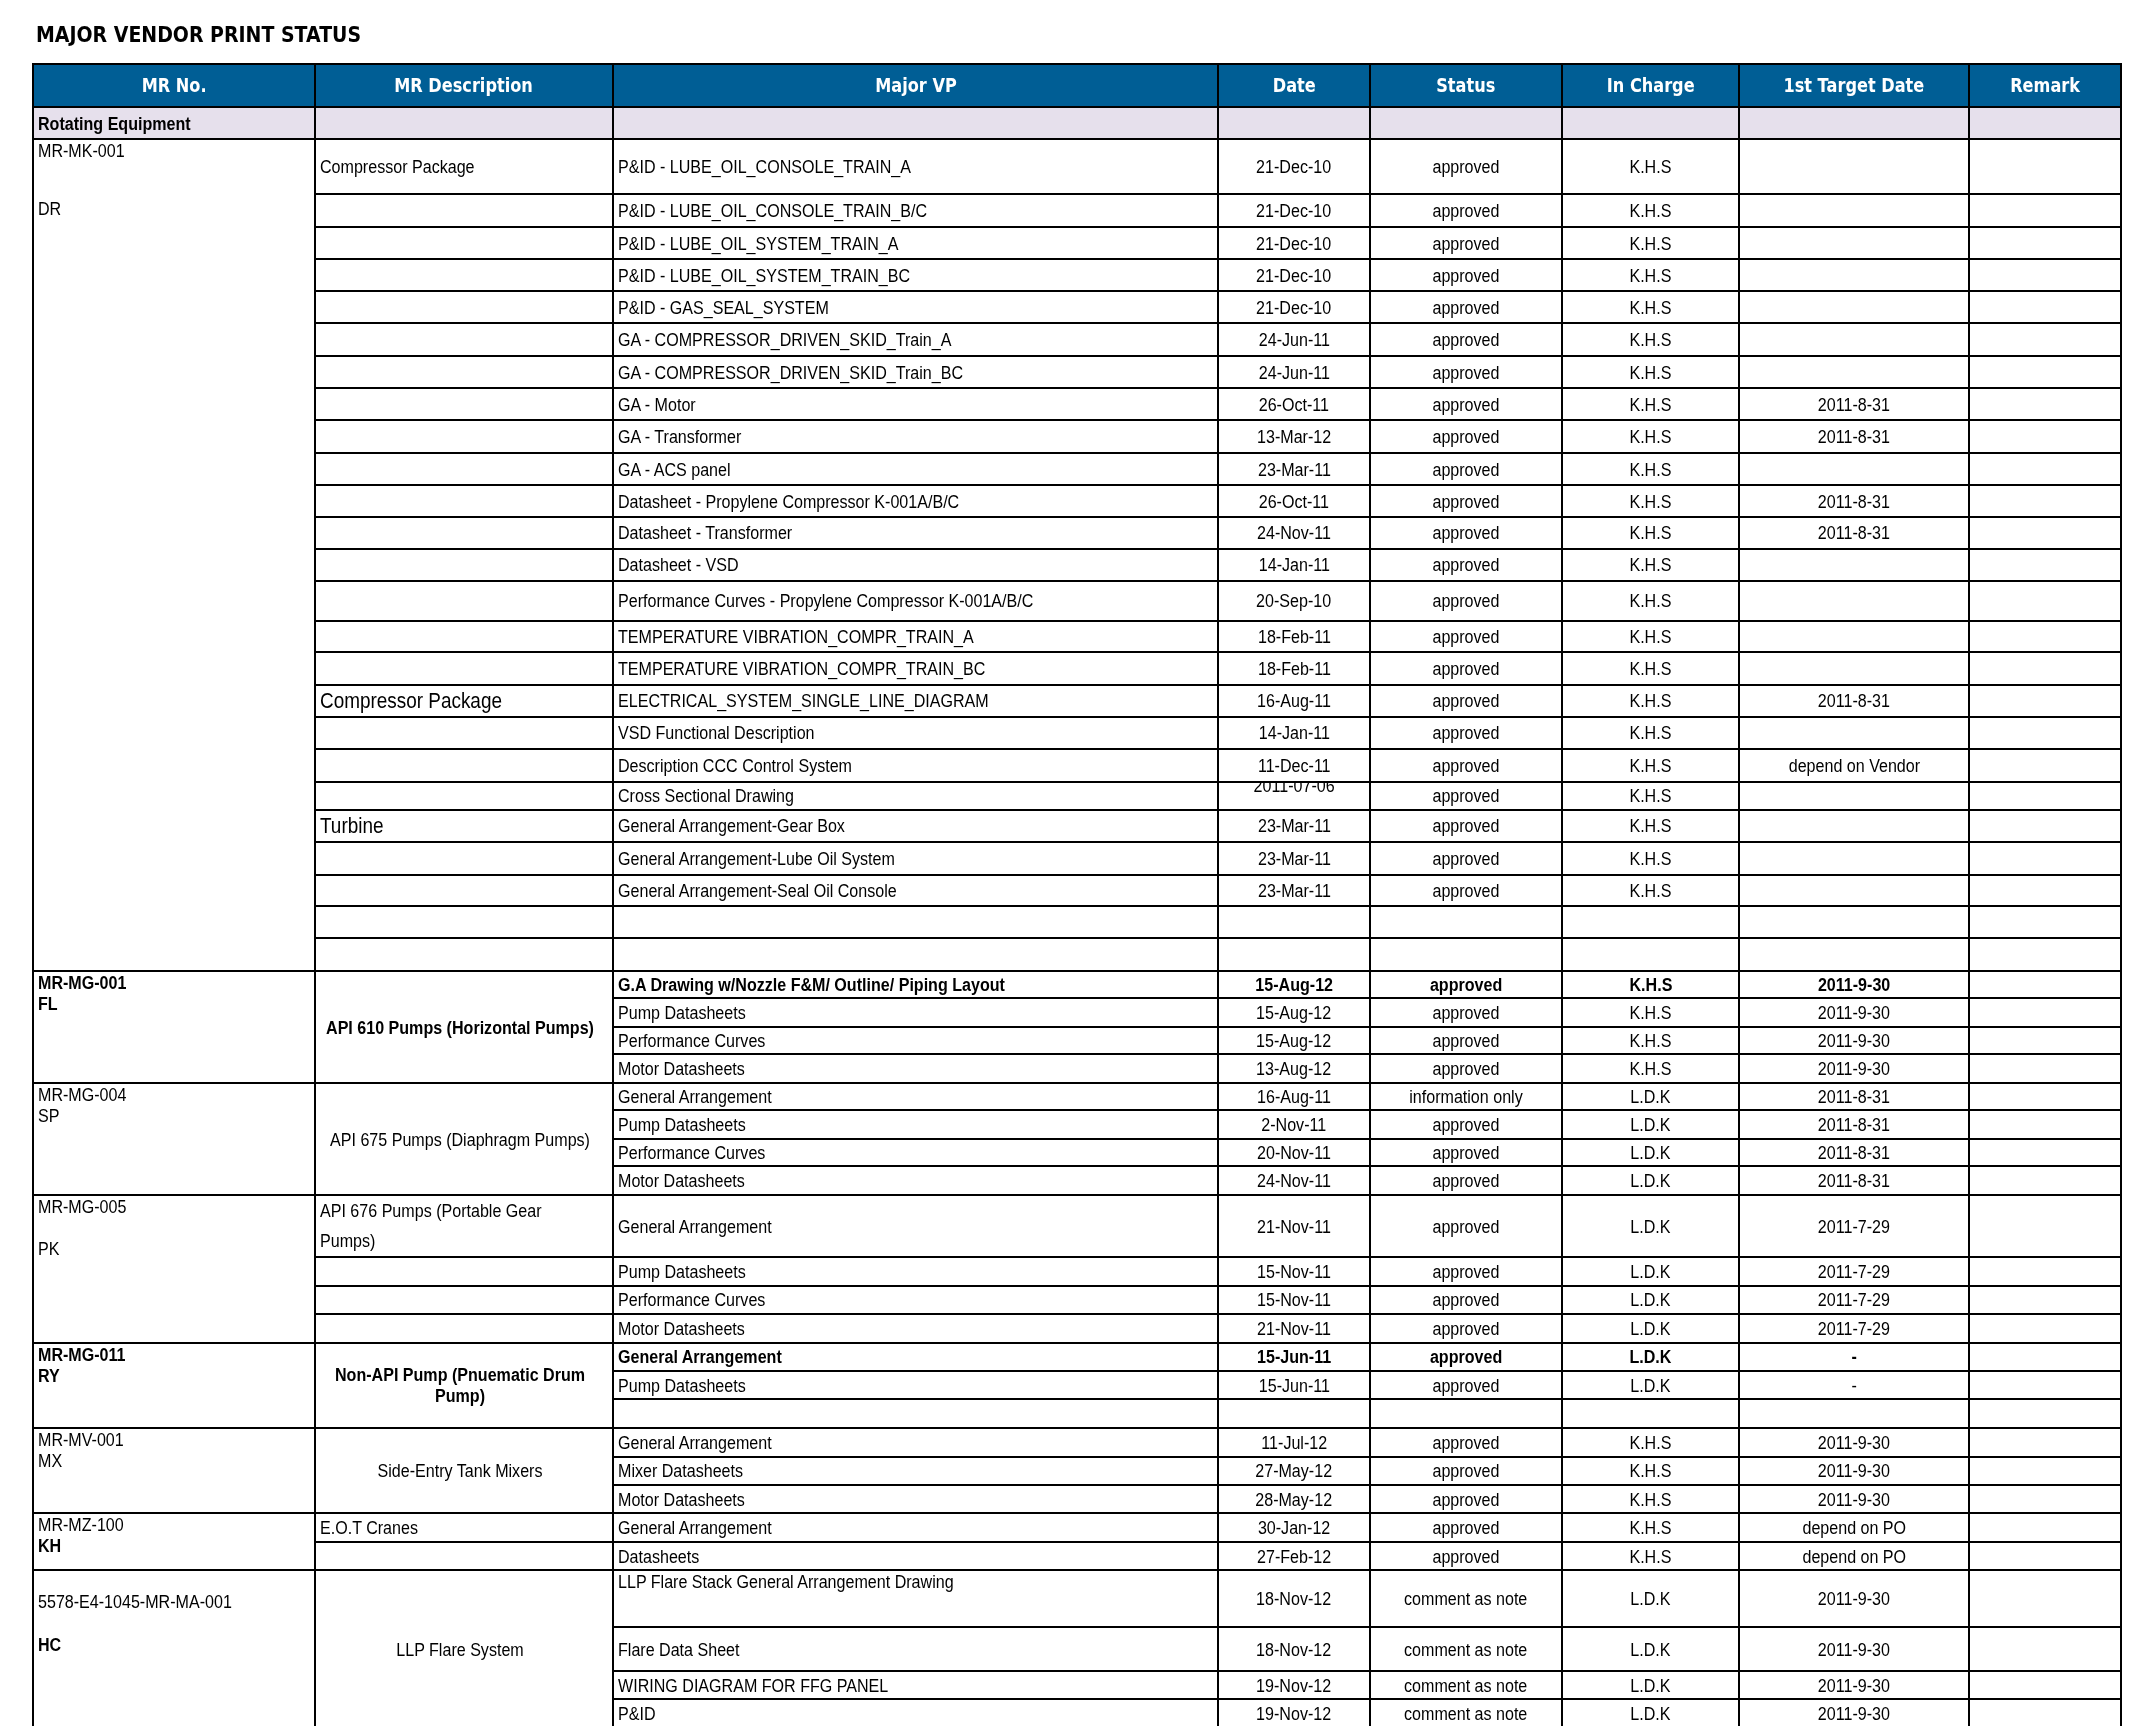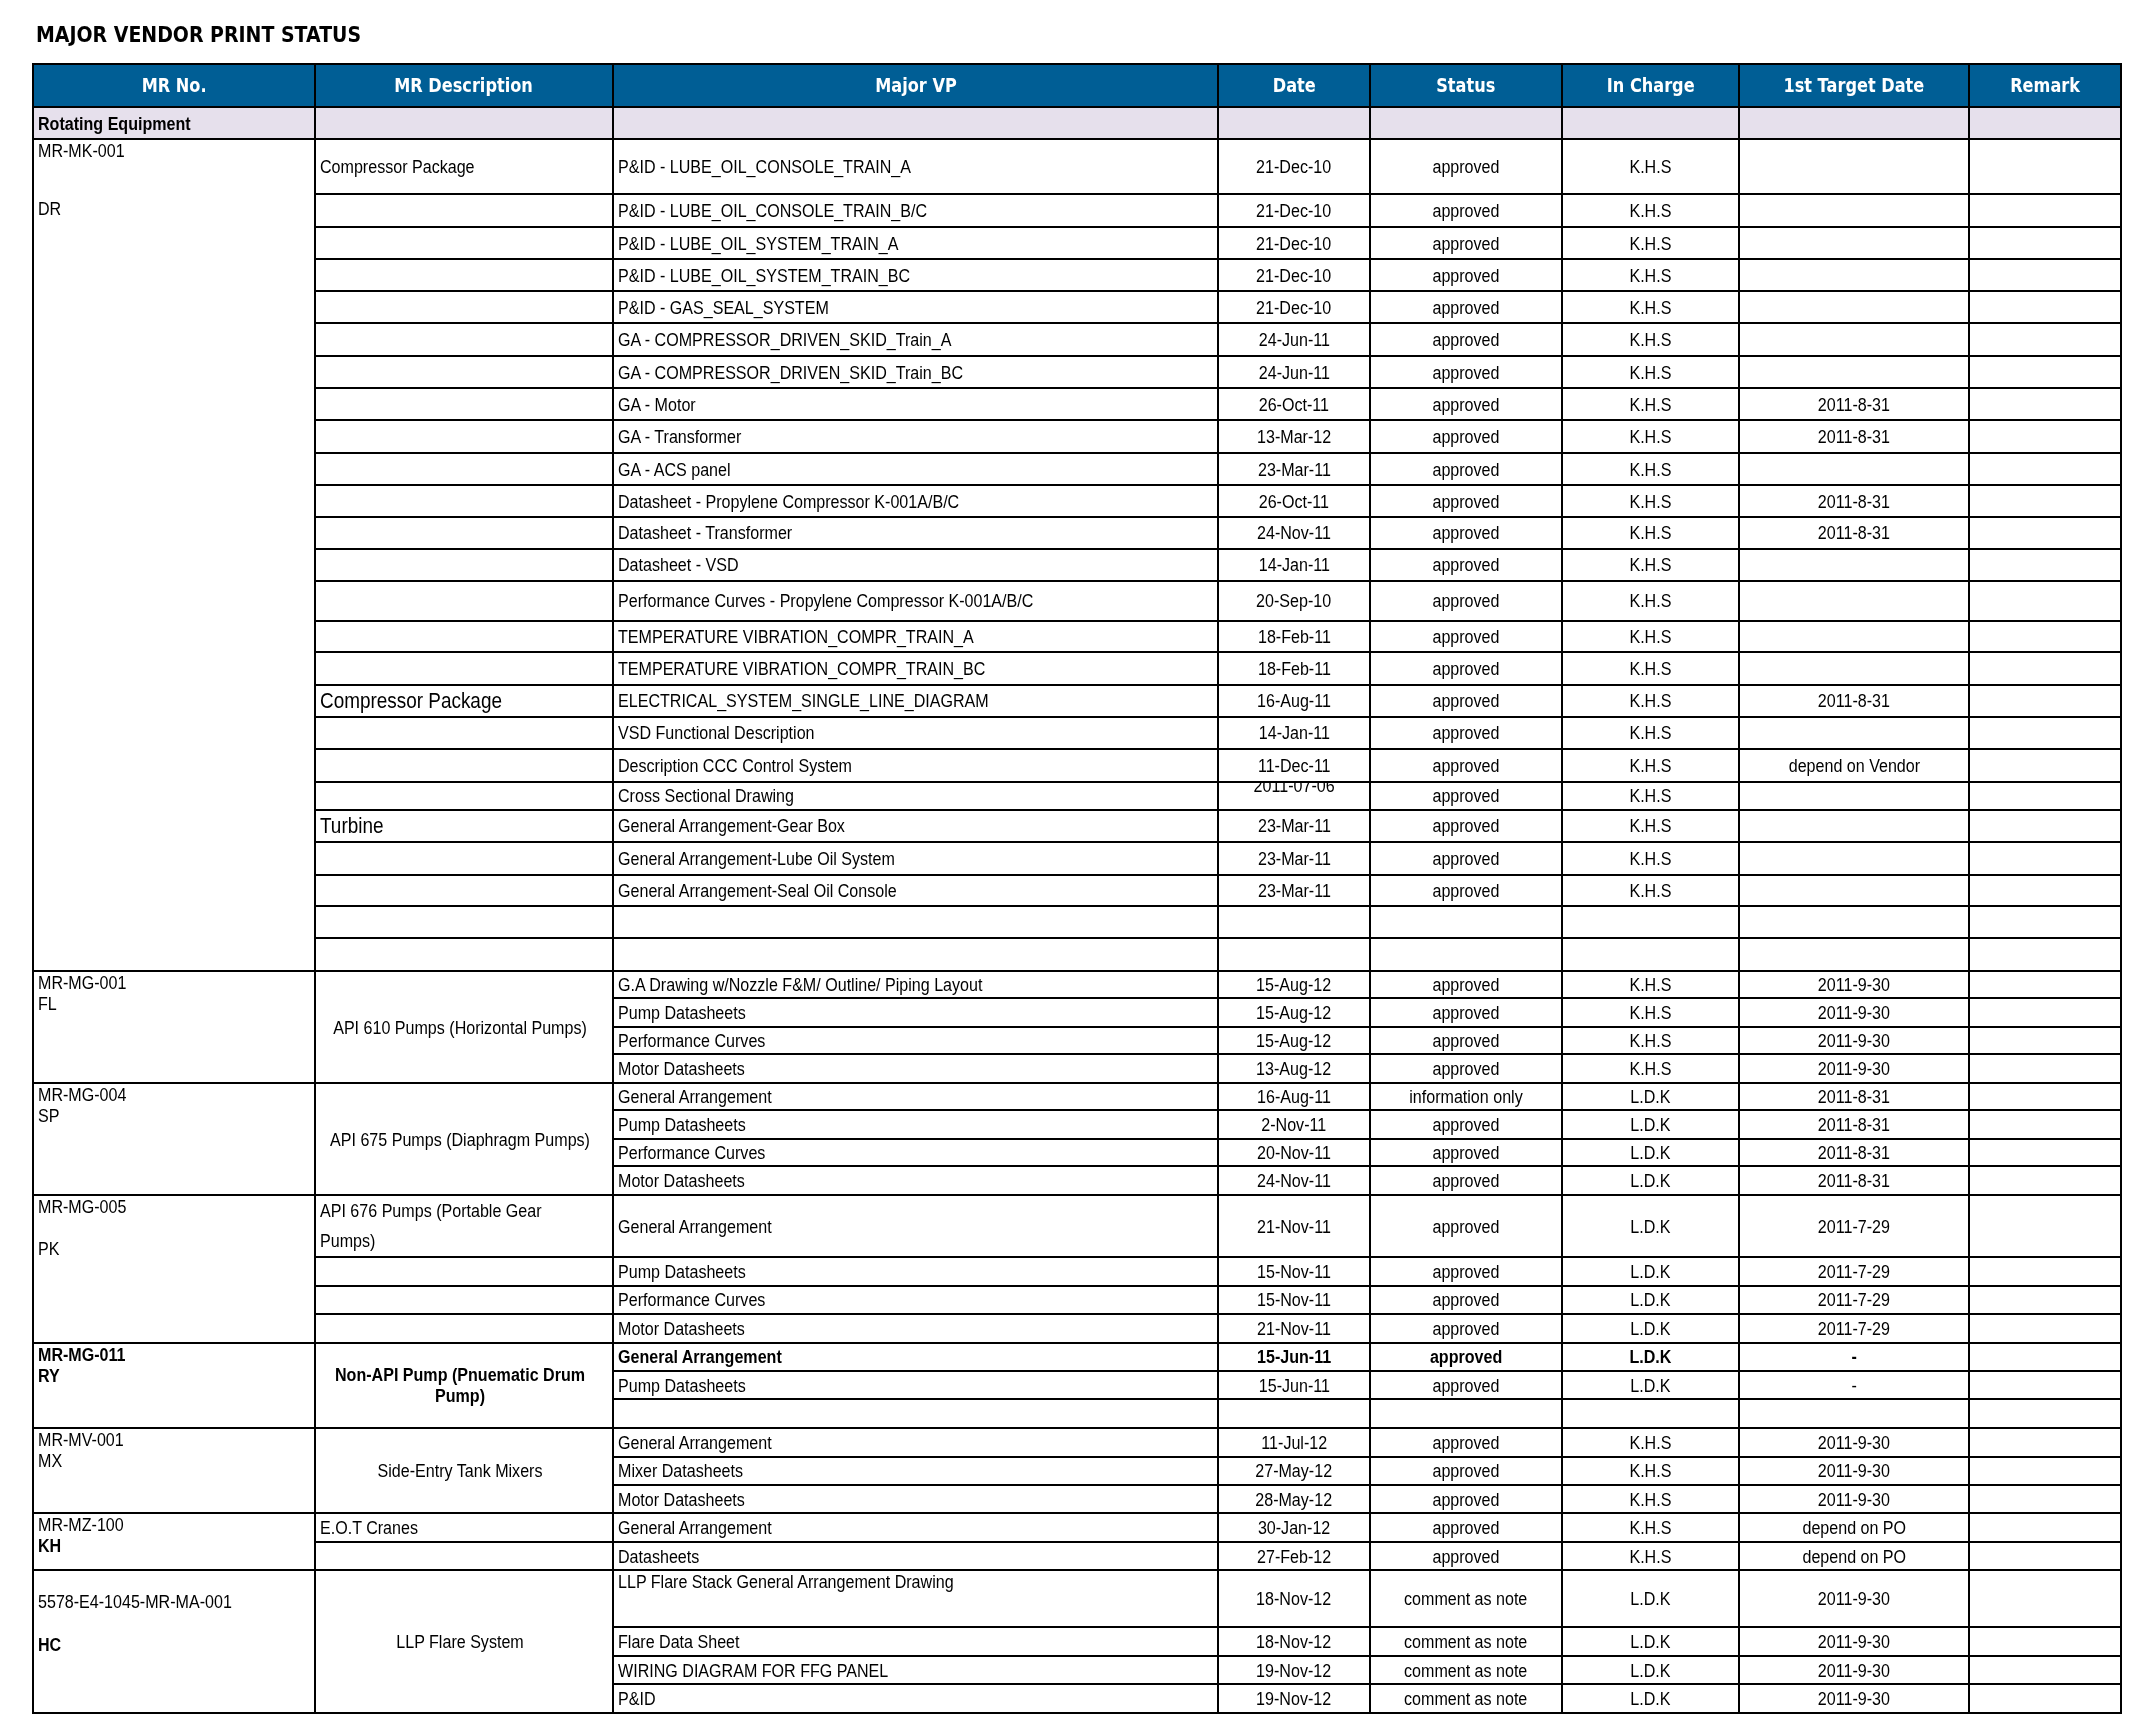--- a/index.html
+++ b/index.html
@@ -290,21 +290,21 @@
       </tr>
       <tr style="height: 33px;">
         <td><span class="narrow"></span></td>
         <td><span class="narrow"></span></td>
         <td class="c"><span class="narrow-c"></span></td>
         <td class="c"><span class="narrow-c"></span></td>
         <td class="c"><span class="narrow-c"></span></td>
         <td class="c"><span class="narrow-c"></span></td>
         <td class="c"><span class="narrow-c"></span></td>
       </tr>
-      <tr style="height: 27px;">
+      <tr style="height: 27px; font-weight: bold;">
         <td rowspan="4" class="mr">
           <span class="gap" style="height:0px"></span>
           <span class="line narrow">MR-MG-001</span>
           <span class="gap" style="height:0px"></span>
           <span class="line narrow">FL</span>
         </td>
         <td rowspan="4" class="desc-wrap"><span class="narrow-c" style="width:326px;margin-left:-23px;">API 610 Pumps (Horizontal Pumps)</span></td>
         <td><span class="narrow">G.A Drawing w/Nozzle F&amp;M/ Outline/ Piping Layout</span></td>
         <td class="c"><span class="narrow-c">15-Aug-12</span></td>
         <td class="c"><span class="narrow-c">approved</span></td>
@@ -511,21 +511,21 @@
           <span class="line narrow bold">HC</span>
         </td>
         <td rowspan="4" class="desc-wrap"><span class="narrow-c" style="width:326px;margin-left:-23px;">LLP Flare System</span></td>
         <td style="vertical-align: top;"><span class="narrow">LLP Flare Stack General Arrangement Drawing</span></td>
         <td class="c"><span class="narrow-c">18-Nov-12</span></td>
         <td class="c"><span class="narrow-c">comment as note</span></td>
         <td class="c"><span class="narrow-c">L.D.K</span></td>
         <td class="c"><span class="narrow-c">2011-9-30</span></td>
         <td class="c"><span class="narrow-c"></span></td>
       </tr>
-      <tr style="height: 29px;">
+      <tr style="height: 44px;">
         <td><span class="narrow">Flare Data Sheet</span></td>
         <td class="c"><span class="narrow-c">18-Nov-12</span></td>
         <td class="c"><span class="narrow-c">comment as note</span></td>
         <td class="c"><span class="narrow-c">L.D.K</span></td>
         <td class="c"><span class="narrow-c">2011-9-30</span></td>
         <td class="c"><span class="narrow-c"></span></td>
       </tr>
       <tr style="height: 28px;">
         <td><span class="narrow">WIRING DIAGRAM FOR FFG PANEL</span></td>
         <td class="c"><span class="narrow-c">19-Nov-12</span></td>

